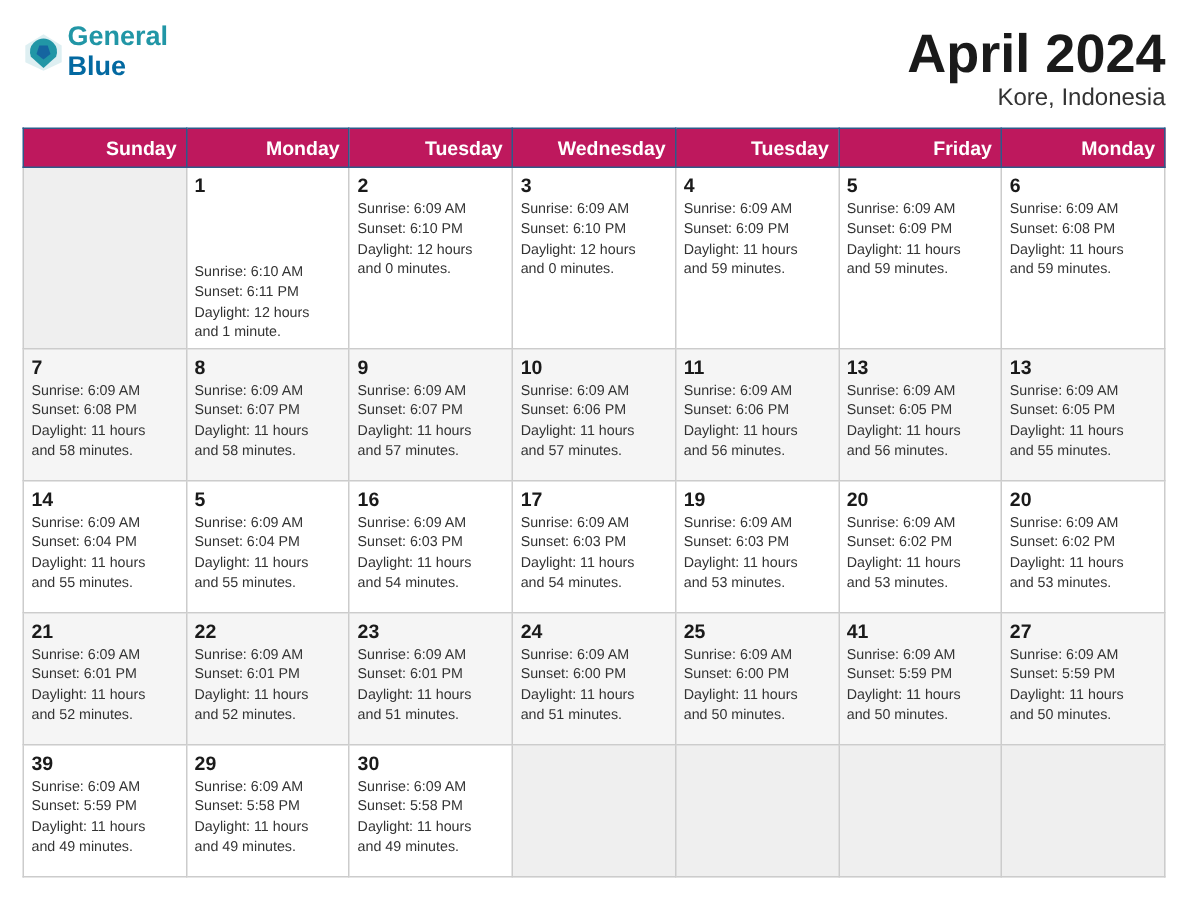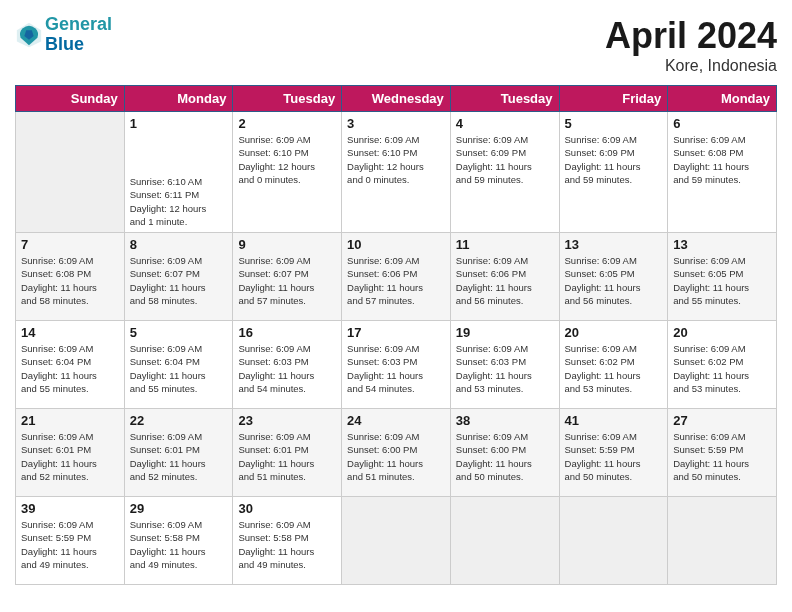--- a/index.html
+++ b/index.html
@@ -296,21 +296,21 @@
 and 51 minutes.</div>
         </td>
         <td>
           <span class="day-number">24</span>
           <div class="day-info" style="white-space: pre-line;">Sunrise: 6:09 AM
 Sunset: 6:00 PM
 Daylight: 11 hours
 and 51 minutes.</div>
         </td>
         <td>
-          <span class="day-number">38</span>
+          <span class="day-number">25</span>
           <div class="day-info" style="white-space: pre-line;">Sunrise: 6:09 AM
 Sunset: 6:00 PM
 Daylight: 11 hours
 and 50 minutes.</div>
         </td>
         <td>
           <span class="day-number">41</span>
           <div class="day-info" style="white-space: pre-line;">Sunrise: 6:09 AM
 Sunset: 5:59 PM
 Daylight: 11 hours

